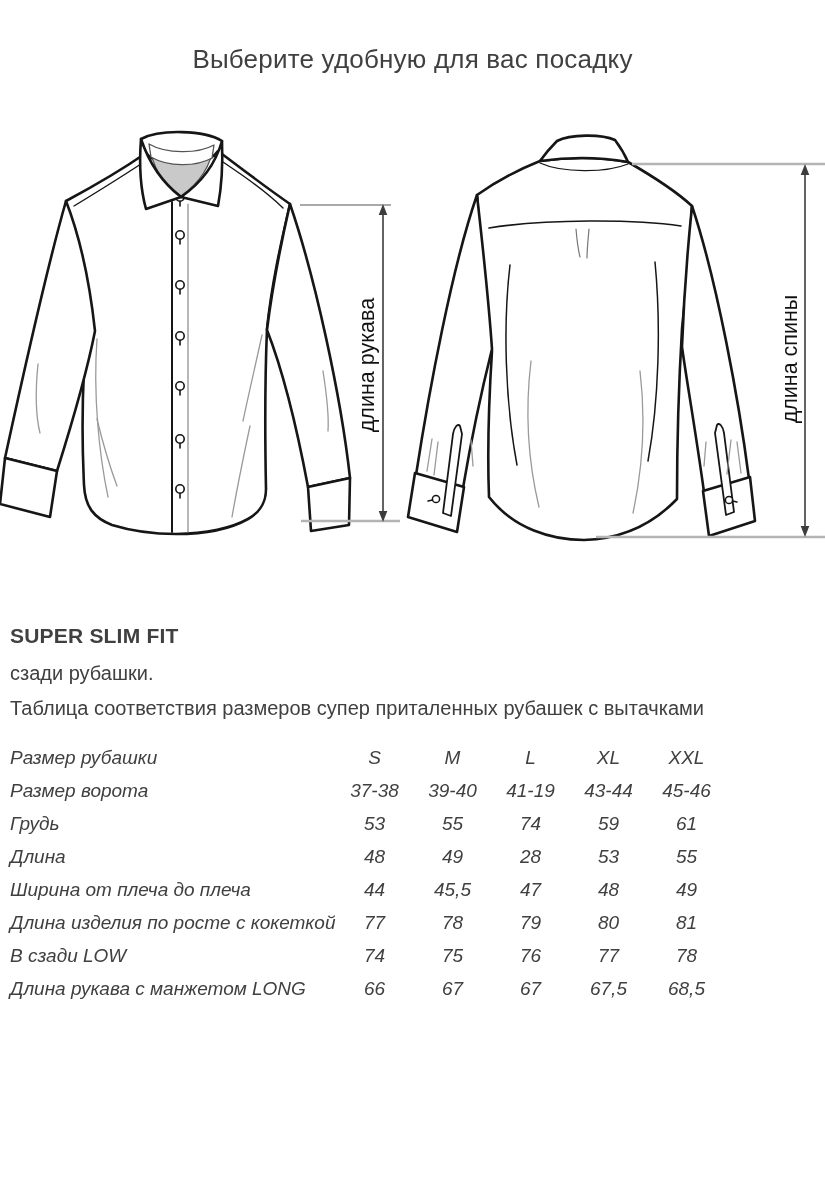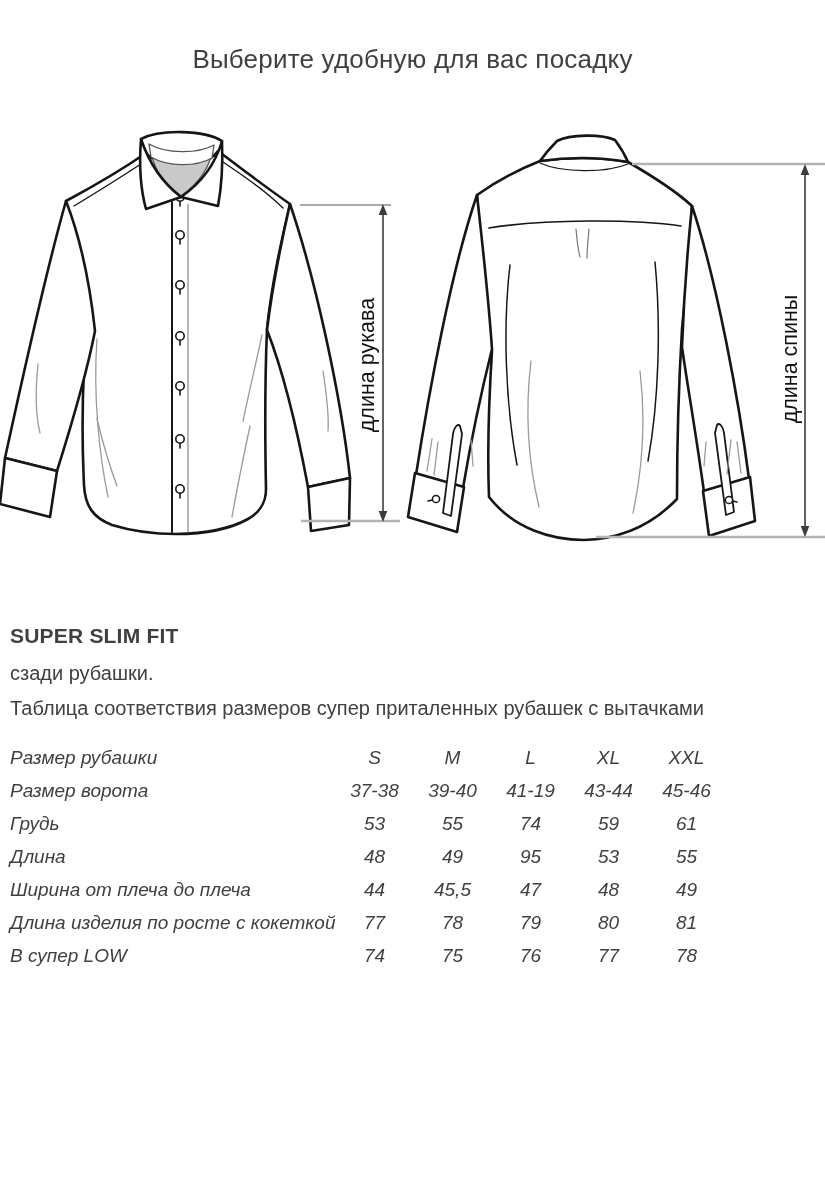--- a/index.html
+++ b/index.html
@@ -226,45 +226,53 @@
           <td>53</td>
           <td>55</td>
           <td>74</td>
           <td>59</td>
           <td>61</td>
         </tr>
         <tr>
           <td class="lbl">Длина</td>
           <td>48</td>
           <td>49</td>
-          <td>95</td>
+          <td>28</td>
           <td>53</td>
           <td>55</td>
         </tr>
         <tr>
           <td class="lbl">Ширина от плеча до плеча</td>
           <td>44</td>
           <td>45,5</td>
           <td>47</td>
           <td>48</td>
           <td>49</td>
         </tr>
         <tr>
           <td class="lbl">Длина изделия по росте с кокеткой</td>
           <td>77</td>
           <td>78</td>
           <td>79</td>
           <td>80</td>
           <td>81</td>
         </tr>
         <tr>
-          <td class="lbl">В супер LOW</td>
+          <td class="lbl">В сзади LOW</td>
           <td>74</td>
           <td>75</td>
           <td>76</td>
           <td>77</td>
           <td>78</td>
         </tr>
+        <tr>
+          <td class="lbl">Длина рукава с манжетом LONG</td>
+          <td>66</td>
+          <td>67</td>
+          <td>67</td>
+          <td>67,5</td>
+          <td>68,5</td>
+        </tr>
       </tbody>
     </table>
   </div>
 
 </div>
 
 </body></html>

